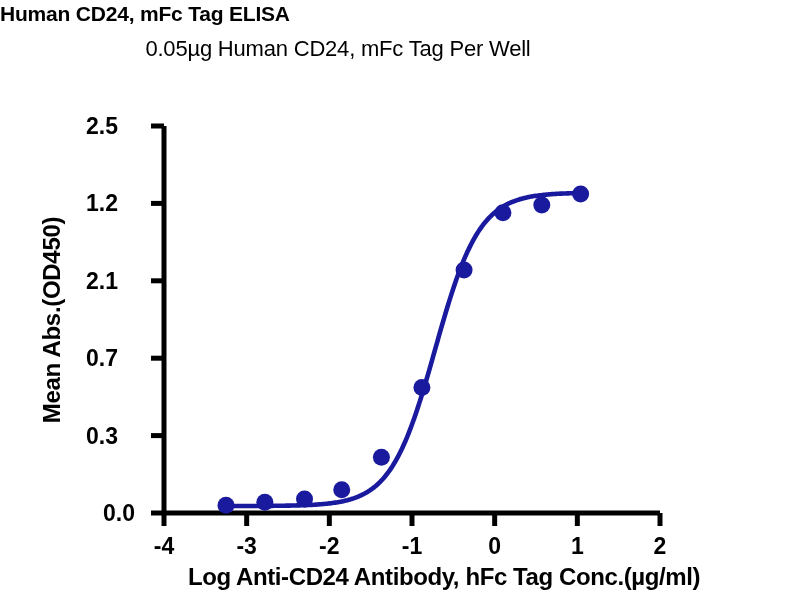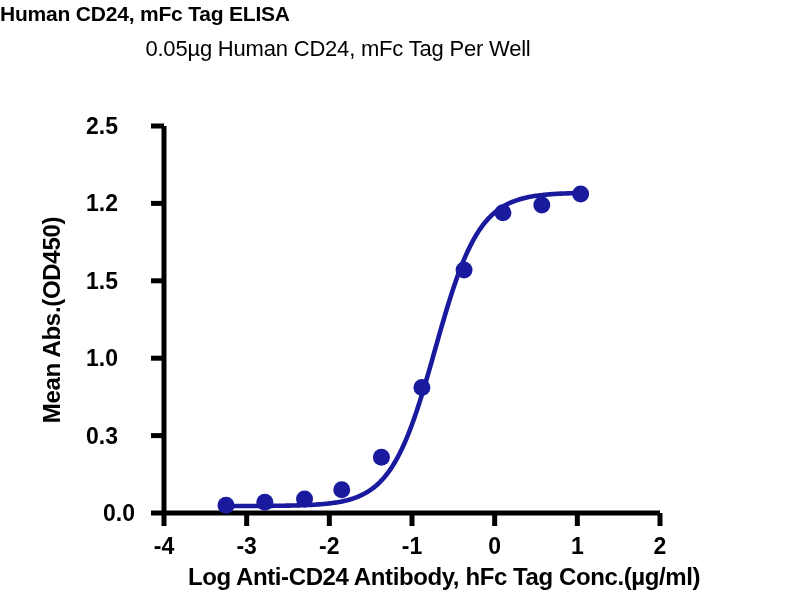--- a/index.html
+++ b/index.html
@@ -147,22 +147,22 @@
 
   <div class="axis-label-y">
     <span id="ylabel" style="left: 52px; top: 319.5px;">Mean Abs.(OD450)</span>
   </div>
 
   <div class="axis-label-x">Log Anti-CD24 Antibody, hFc Tag Conc.(µg/ml)</div>
 
   <div id="ytick-labels">
       <div class="tick-text ytick-text" style="left: 103px; top: 513px; width: 60px;">0.0</div>
       <div class="tick-text ytick-text" style="left: 86px; top: 435.6px; width: 60px;">0.3</div>
-      <div class="tick-text ytick-text" style="left: 86px; top: 358.2px; width: 60px;">1.0</div>
-      <div class="tick-text ytick-text" style="left: 86px; top: 280.8px; width: 60px;">1.5</div>
+      <div class="tick-text ytick-text" style="left: 86px; top: 358.2px; width: 60px;">0.7</div>
+      <div class="tick-text ytick-text" style="left: 86px; top: 280.8px; width: 60px;">2.1</div>
       <div class="tick-text ytick-text" style="left: 86px; top: 203.4px; width: 60px;">1.2</div>
       <div class="tick-text ytick-text" style="left: 86px; top: 126px; width: 60px;">2.5</div>
     </div>
   <div id="xtick-labels">
       <div class="tick-text xtick-text" style="left: 164px; top: 533px;">-4</div>
       <div class="tick-text xtick-text" style="left: 246.667px; top: 533px;">-3</div>
       <div class="tick-text xtick-text" style="left: 329.333px; top: 533px;">-2</div>
       <div class="tick-text xtick-text" style="left: 412px; top: 533px;">-1</div>
       <div class="tick-text xtick-text" style="left: 494.667px; top: 533px;">0</div>
       <div class="tick-text xtick-text" style="left: 577.333px; top: 533px;">1</div>

